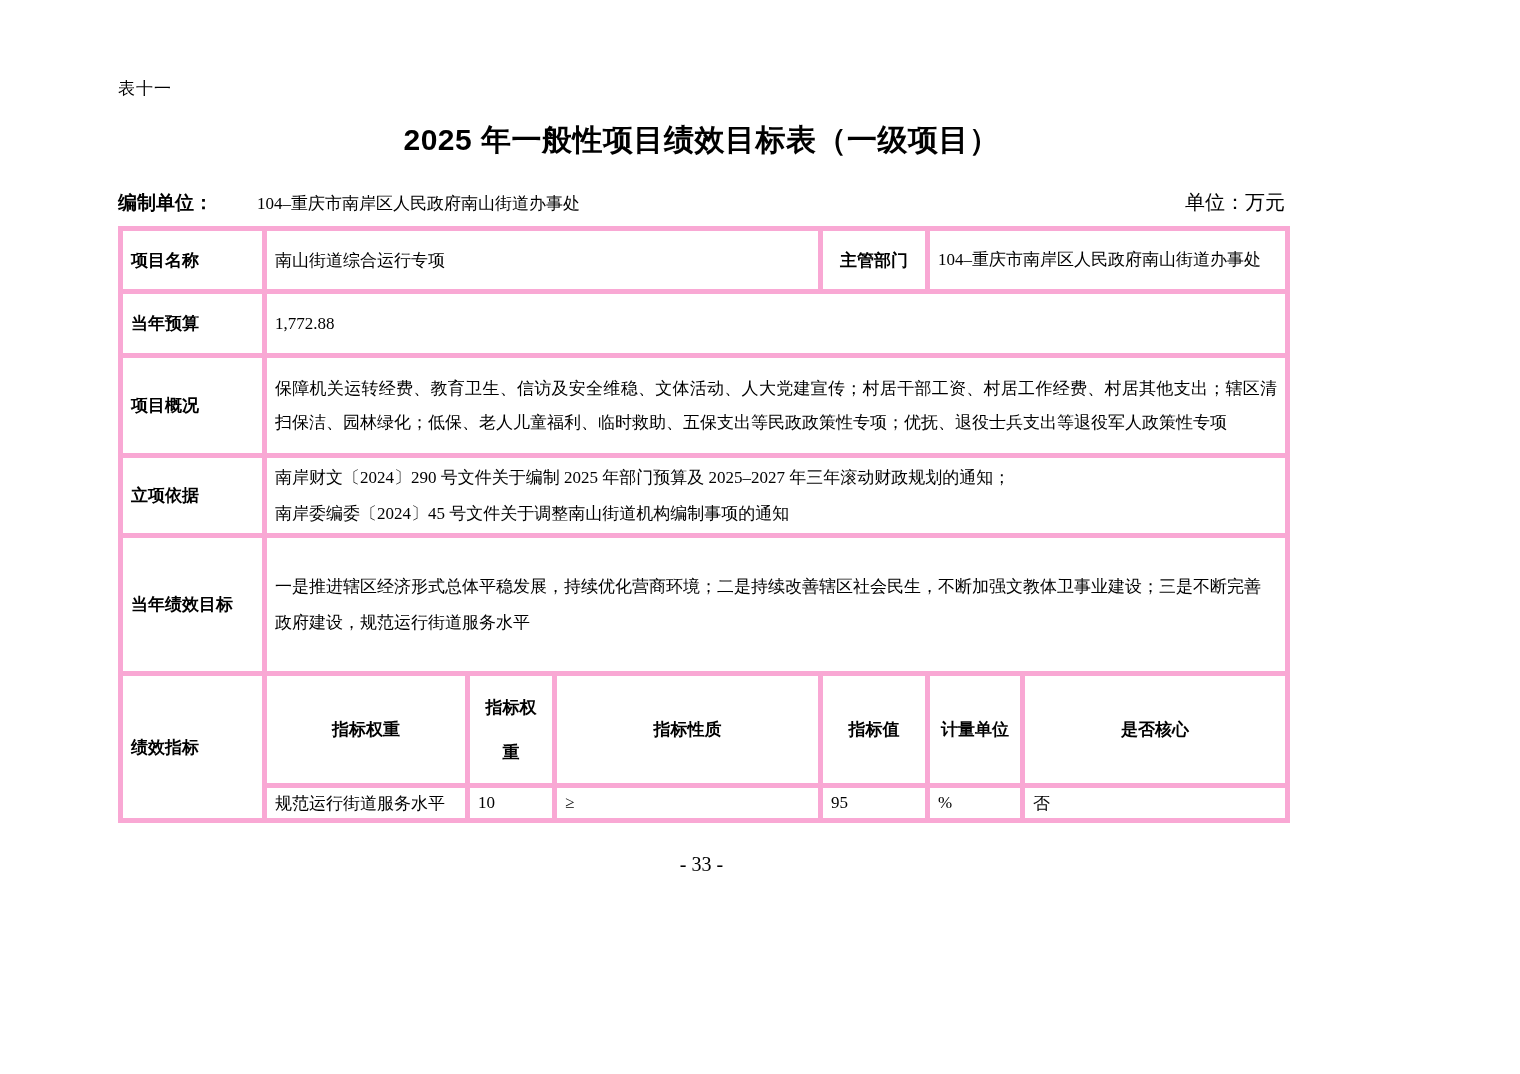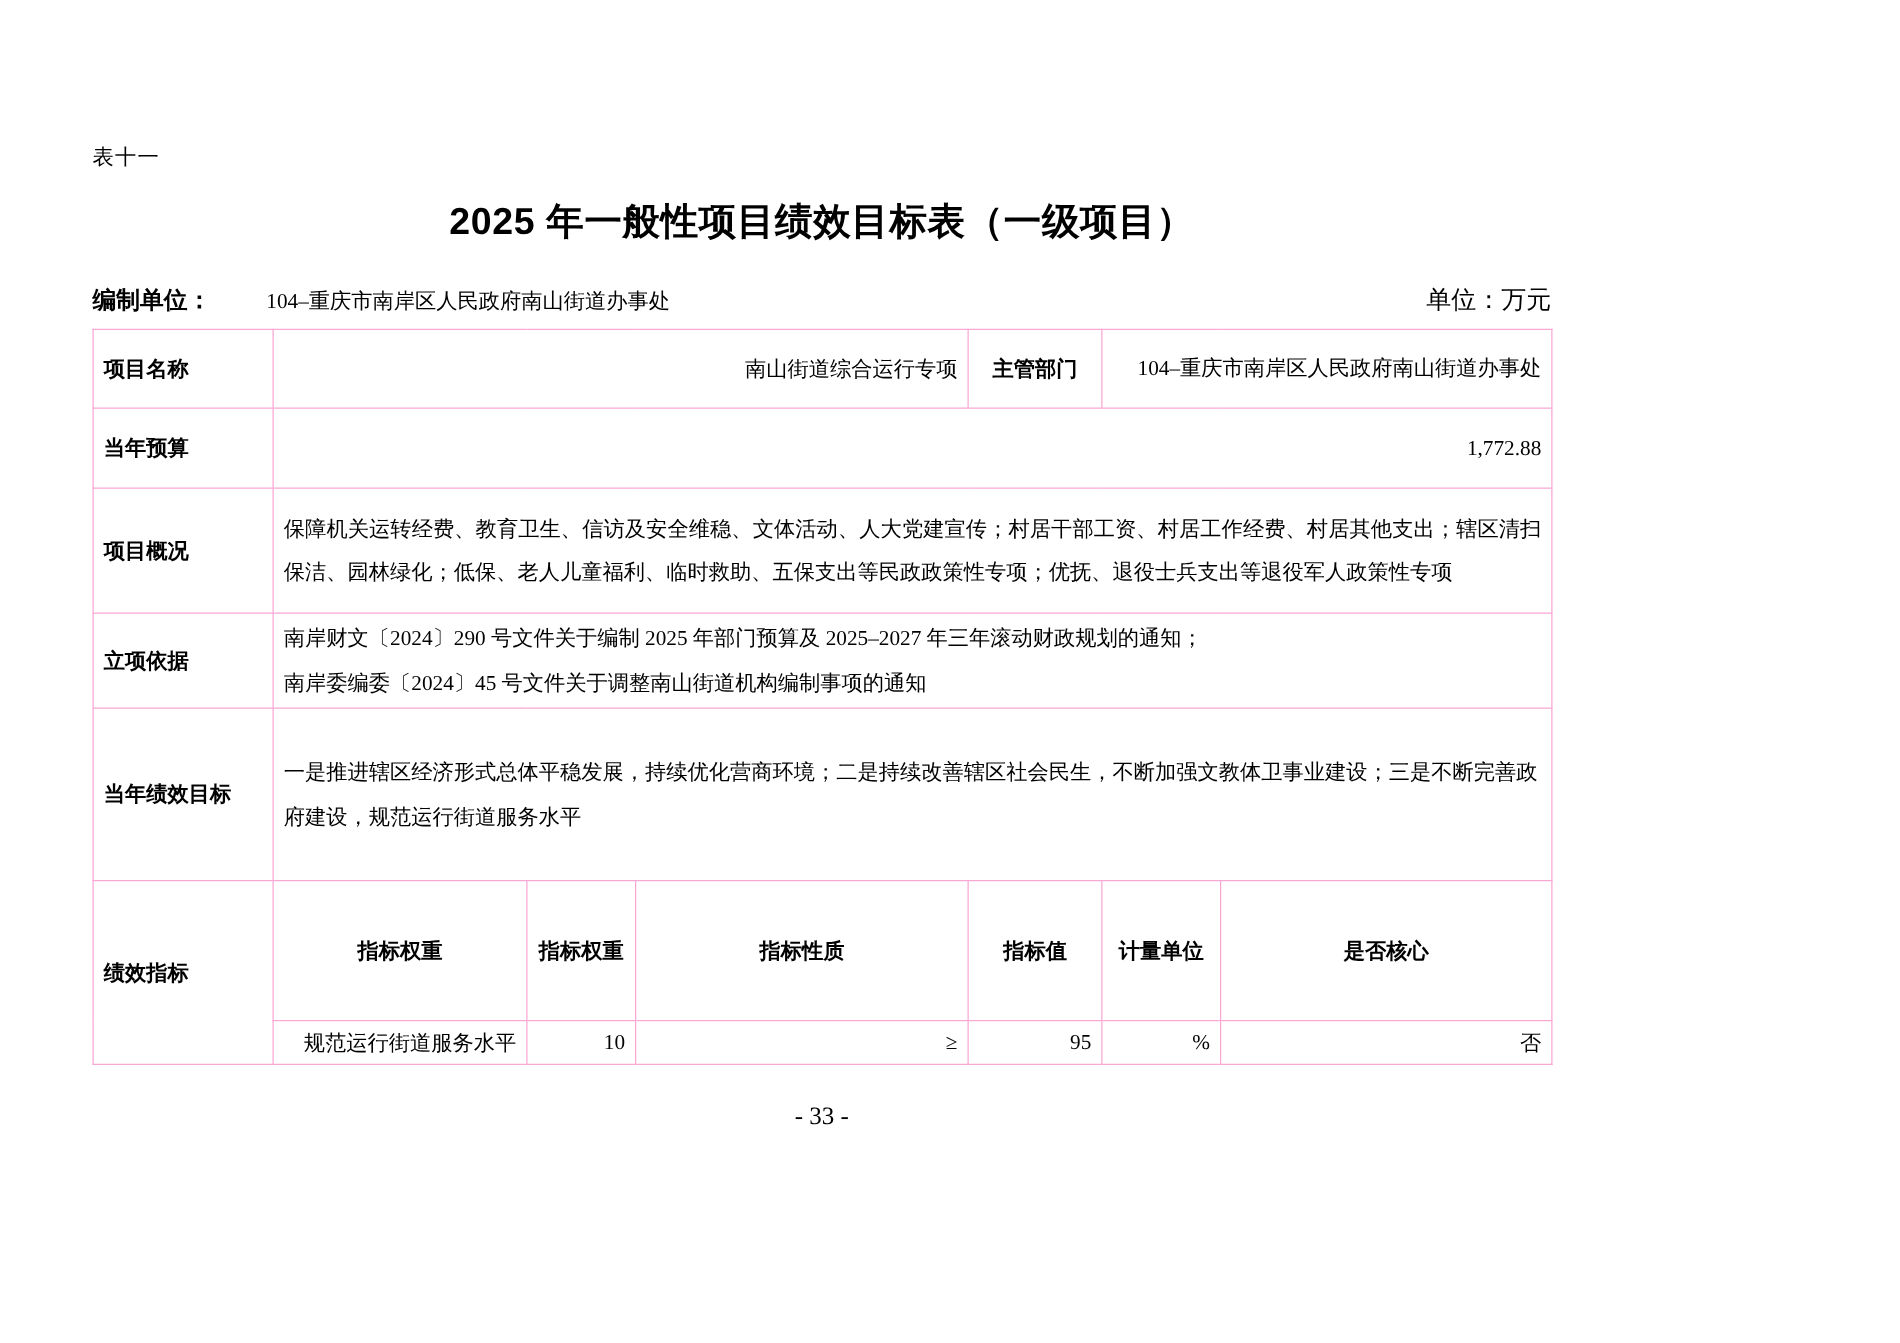--- a/index.html
+++ b/index.html
@@ -8,22 +8,22 @@
     width: 1520px;
     height: 1074px;
     background: #ffffff;
     color: #000000;
     font-family: "Liberation Serif", "DejaVu Serif", serif;
     overflow: hidden;
   }
   .page {
     position: relative;
     width: 1167px;
-    margin-left: 74px;
-    padding-top: 114px;
+    margin-left: 118px;
+    padding-top: 77px;
   }
   .table-label {
     font-size: 17px;
     letter-spacing: 1px;
   }
   .doc-title {
     margin-top: 20px;
     text-align: center;
     font-family: "Liberation Sans", "DejaVu Sans", sans-serif;
     font-weight: bold;
@@ -49,21 +49,21 @@
   .unit-note {
     margin-left: auto;
     font-size: 20px;
   }
   table.main {
     border-collapse: collapse;
     table-layout: fixed;
     width: 1167px;
   }
   table.main td {
-    border: 1px solid #f9a8d4;
+    border: 5px solid #f9a8d4;
     vertical-align: middle;
     font-size: 17px;
     padding: 2px 8px;
   }
   td.lbl {
     font-family: "Liberation Sans", "DejaVu Sans", sans-serif;
     font-weight: bold;
     font-size: 19px;
     padding-left: 12px;
     text-align: left;
@@ -71,21 +71,21 @@
   td.lbl-center {
     font-family: "Liberation Sans", "DejaVu Sans", sans-serif;
     font-weight: bold;
     font-size: 19px;
     text-align: center;
   }
   .lbl-narrow {
     width: 102px;
     line-height: 2.55;
   }
-  td.center { text-align: right; }
+  td.center { text-align: left; }
   td.justify {
     text-align: justify;
     padding: 6px 14px;
     line-height: 1.95;
   }
   td.leftpad {
     padding: 6px 14px;
     line-height: 2.1;
   }
   .dept-cell {

